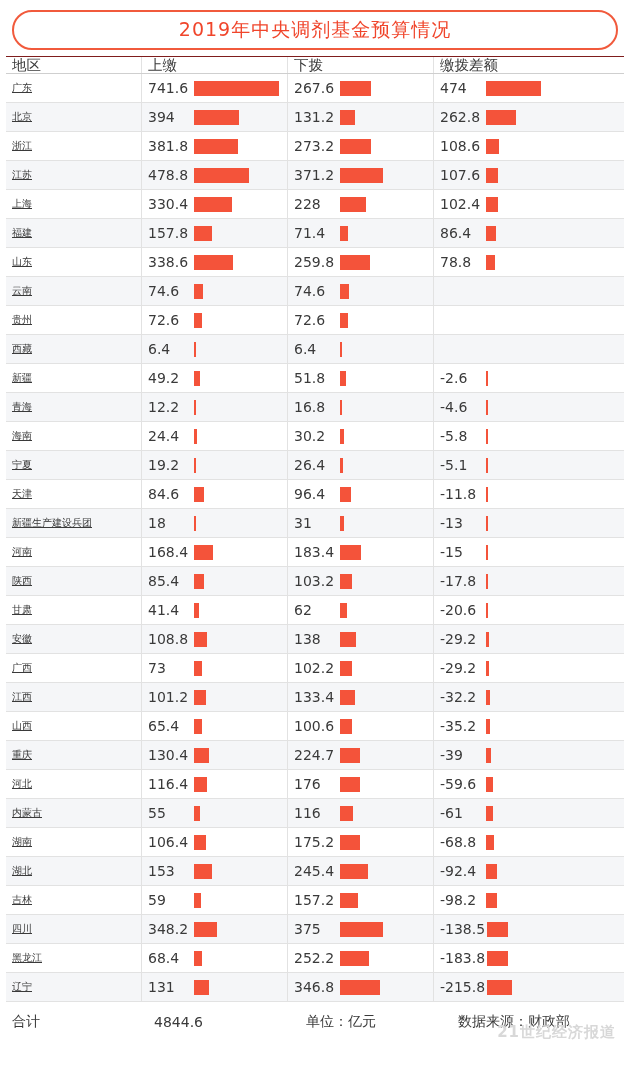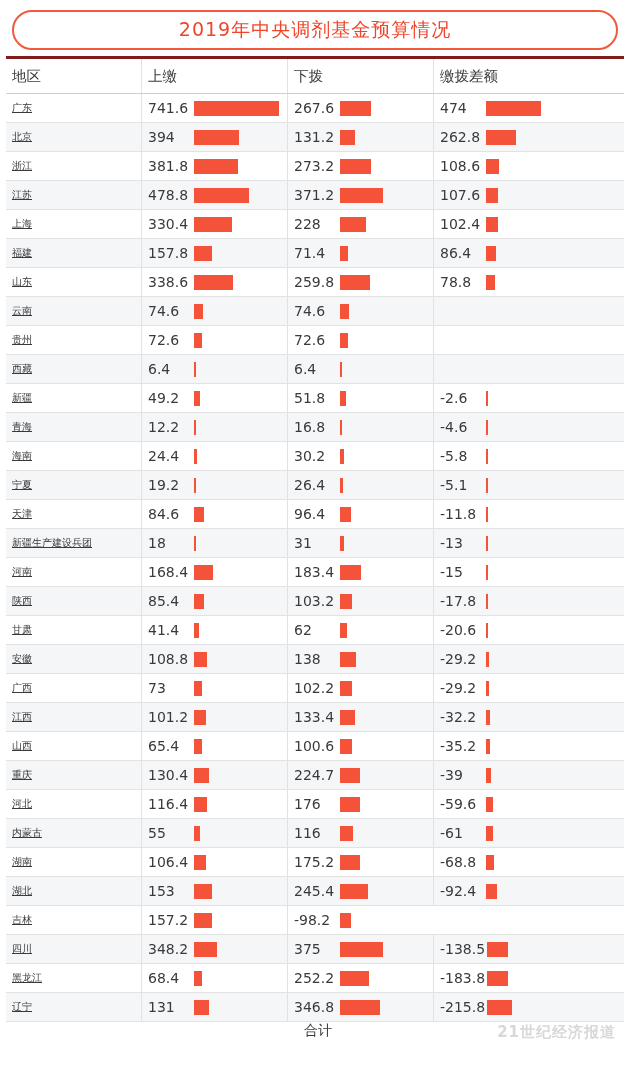--- a/index.html
+++ b/index.html
@@ -49,23 +49,23 @@
     padding: 0 6px;
   }
   .row {
     display: flex;
     align-items: stretch;
     height: 29px;
     border-bottom: 1px solid #e2e2e2;
     box-sizing: border-box;
   }
   .row.header {
-    height: 38px;
+    height: 18px;
     border-bottom: 1px solid #cfcfcf;
-    border-top: 3px solid #7f1d1d;
+    border-top: 1px solid #7f1d1d;
   }
   .row.alt {
     background: #f5f6f8;
   }
   .cell {
     display: flex;
     align-items: center;
     box-sizing: border-box;
     position: relative;
   }
@@ -112,21 +112,20 @@
     margin-left: 2px;
     flex: 0 0 auto;
   }
   
   .footer {
     display: flex;
     align-items: center;
     height: 40px;
     padding: 0 6px;
     position: relative;
-    flex-direction: column;
   }
   .f-total-label {
     flex: 0 0 136px;
     padding-left: 6px;
     font-size: 14px;
     color: #3a3a3a;
   }
   .f-total-val {
     flex: 0 0 146px;
     padding-left: 6px;
@@ -654,20 +653,24 @@
           <div class="cell c-metric last">
             <span class="val">-92.4</span>
             <div class="bar" style="width: 10.6px;"></div>
           </div>
         </div>
         <div class="row">
           <div class="cell c-region">
             <span class="region-label">吉林</span>
           </div>
           <div class="cell c-metric">
+            <span class="val">59</span>
+            <div class="bar" style="width: 6.8px;"></div>
+          </div>
+          <div class="cell c-metric">
             <span class="val">157.2</span>
             <div class="bar" style="width: 18.1px;"></div>
           </div>
           <div class="cell c-metric last">
             <span class="val">-98.2</span>
             <div class="bar" style="width: 11.3px;"></div>
           </div>
         </div>
         <div class="row alt">
           <div class="cell c-region">

